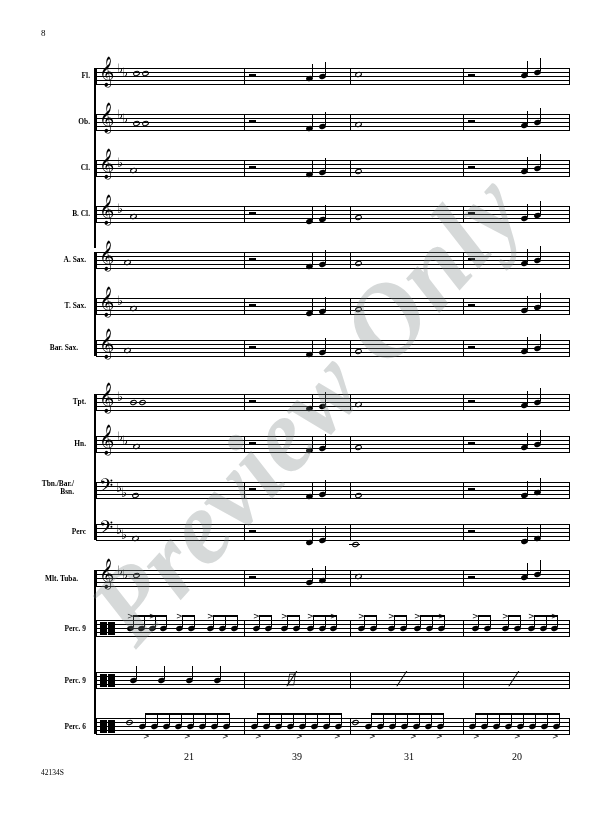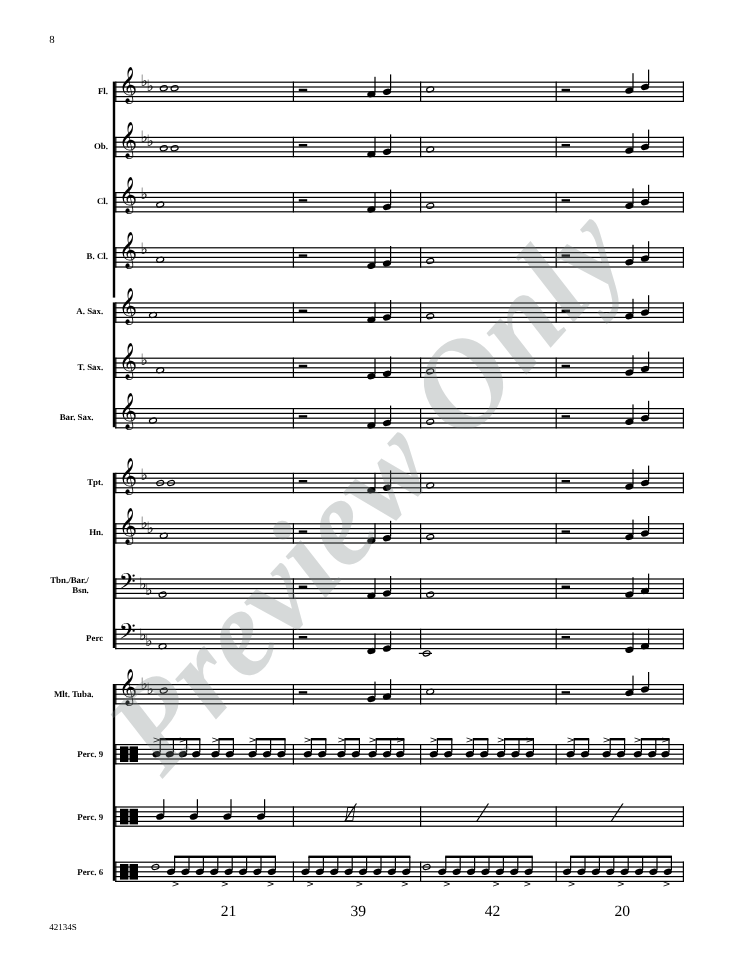--- a/index.html
+++ b/index.html
@@ -154,21 +154,21 @@
   }
   .accentmark {
     position: absolute;
     font-size: 8px;
     font-family: "DejaVu Sans", sans-serif;
     color: #000;
     line-height: 1;
   }
   .measure-num {
     position: absolute;
-    font-size: 13px;
+    font-size: 10px;
     font-family: "Liberation Serif", serif;
     color: #000;
   }
   .repeat-slash {
     position: absolute;
     font-size: 13px;
     font-family: "DejaVu Sans", sans-serif;
     color: #000;
     line-height: 1;
     transform: skewX(-8deg);
@@ -793,21 +793,21 @@
     <div class="barline" style="left:96px; top:672px; height:17px;"></div>
 
     <div class="barline" style="left:244px; top:718px; height:17px;"></div>
     <div class="barline" style="left:350px; top:718px; height:17px;"></div>
     <div class="barline" style="left:463px; top:718px; height:17px;"></div>
     <div class="barline" style="left:569px; top:718px; height:17px;"></div>
     <div class="barline" style="left:96px; top:718px; height:17px;"></div>
 
     <div class="measure-num" style="left:184px; top:751px;">21</div>
     <div class="measure-num" style="left:292px; top:751px;">39</div>
-    <div class="measure-num" style="left:404px; top:751px;">42</div>
+    <div class="measure-num" style="left:404px; top:751px;">31</div>
     <div class="measure-num" style="left:512px; top:751px;">20</div>
 
   </div>
 
   <div class="plate-number">42134S</div>
 
   <div class="watermark">Preview Only</div>
 
 </div>
 

